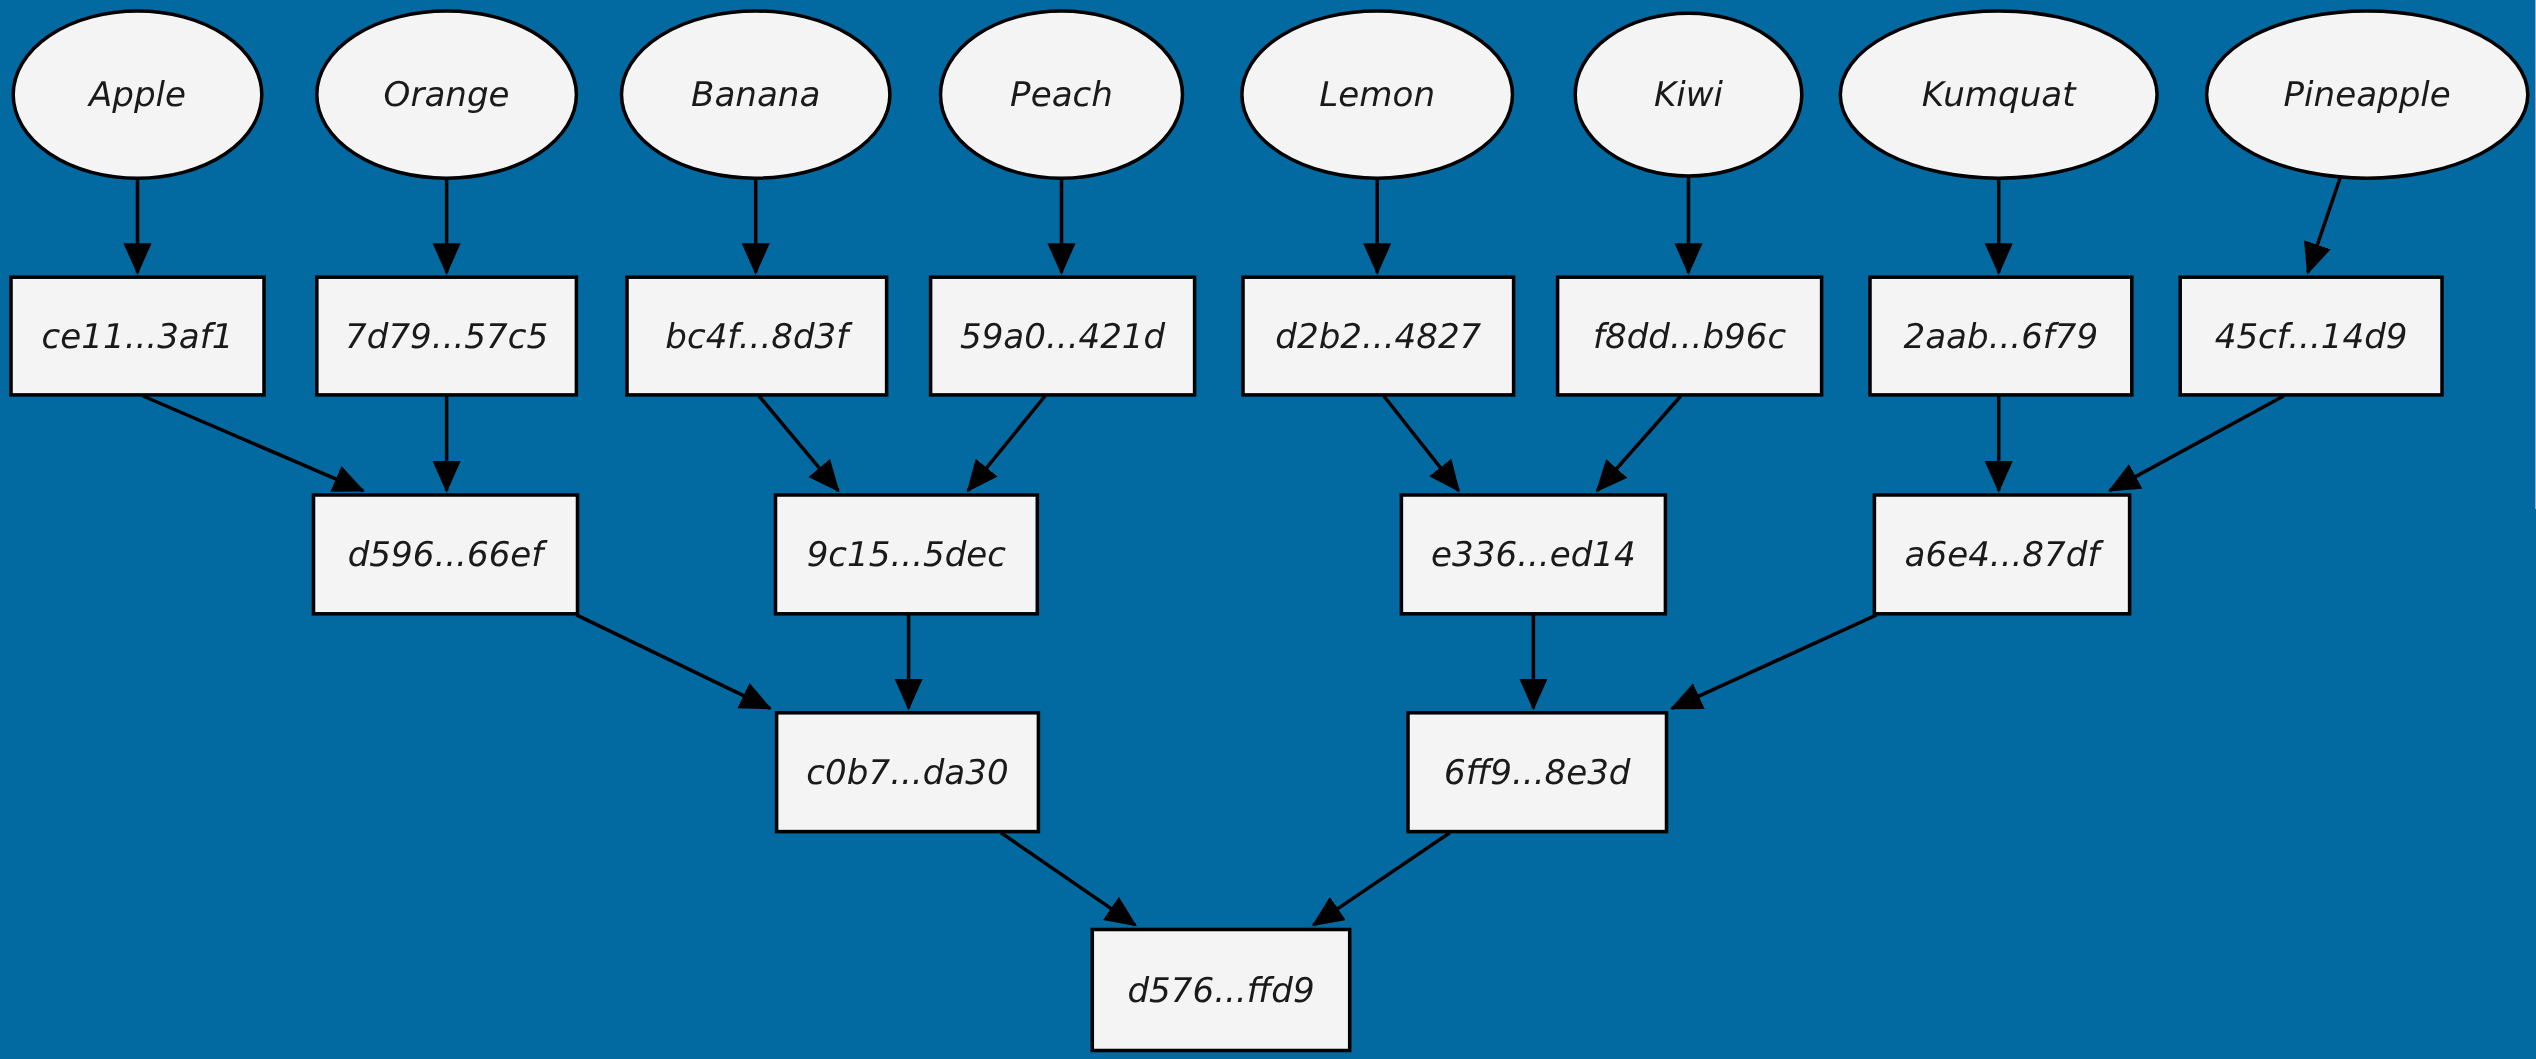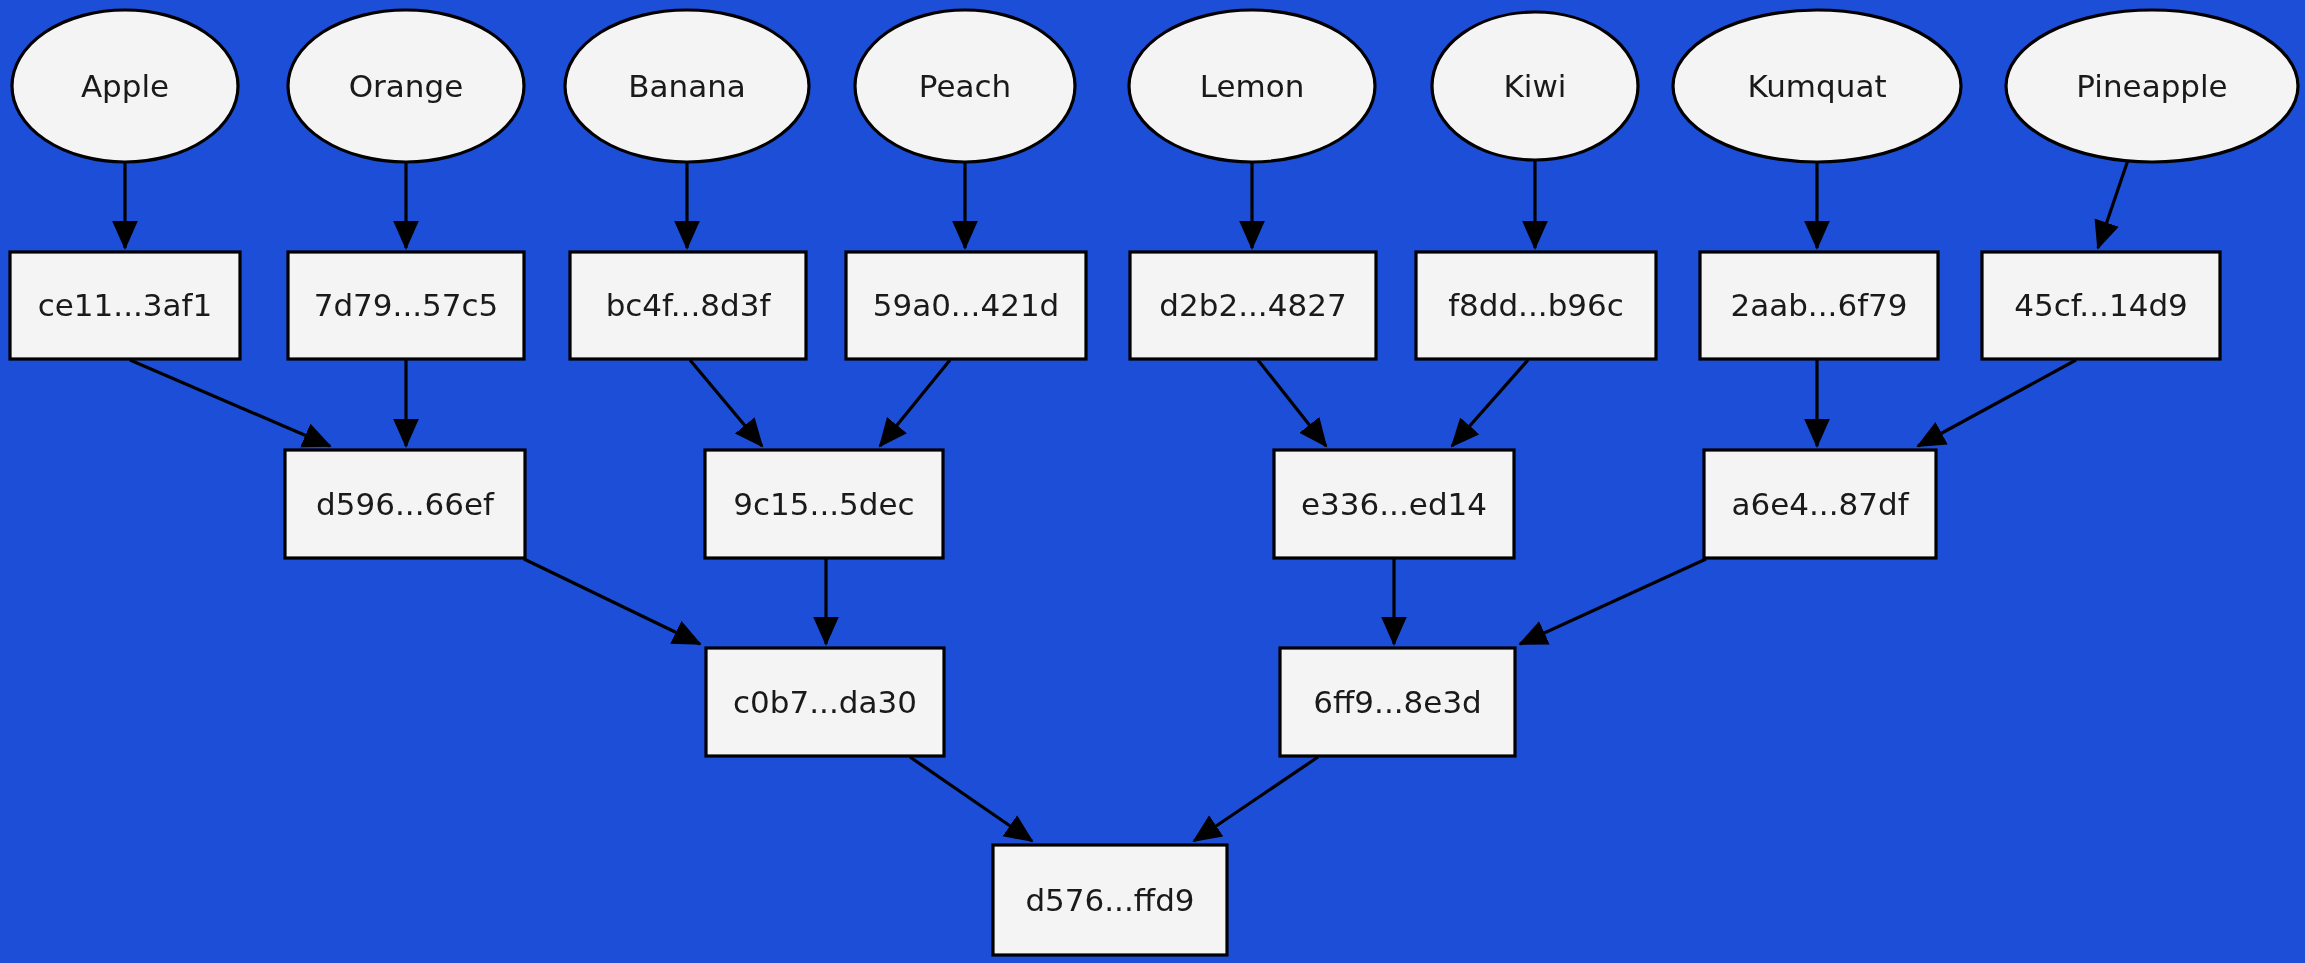--- a/index.html
+++ b/index.html
@@ -4,22 +4,23 @@
 <style>
   html, body {
     margin: 0;
     padding: 0;
     background: #f4f4f4;
   }
   #stage {
     position: relative;
     width: 2305px;
     height: 963px;
-    background: #1d4ed8;
+    background: #0369a1;
     overflow: hidden;
+    font-style: italic;
   }
   svg#graph {
     display: block;
     width: 2305px;
     height: 963px;
   }
   .node-shape {
     fill: #f4f4f4;
     stroke: #000000;
     stroke-width: 3.2;

